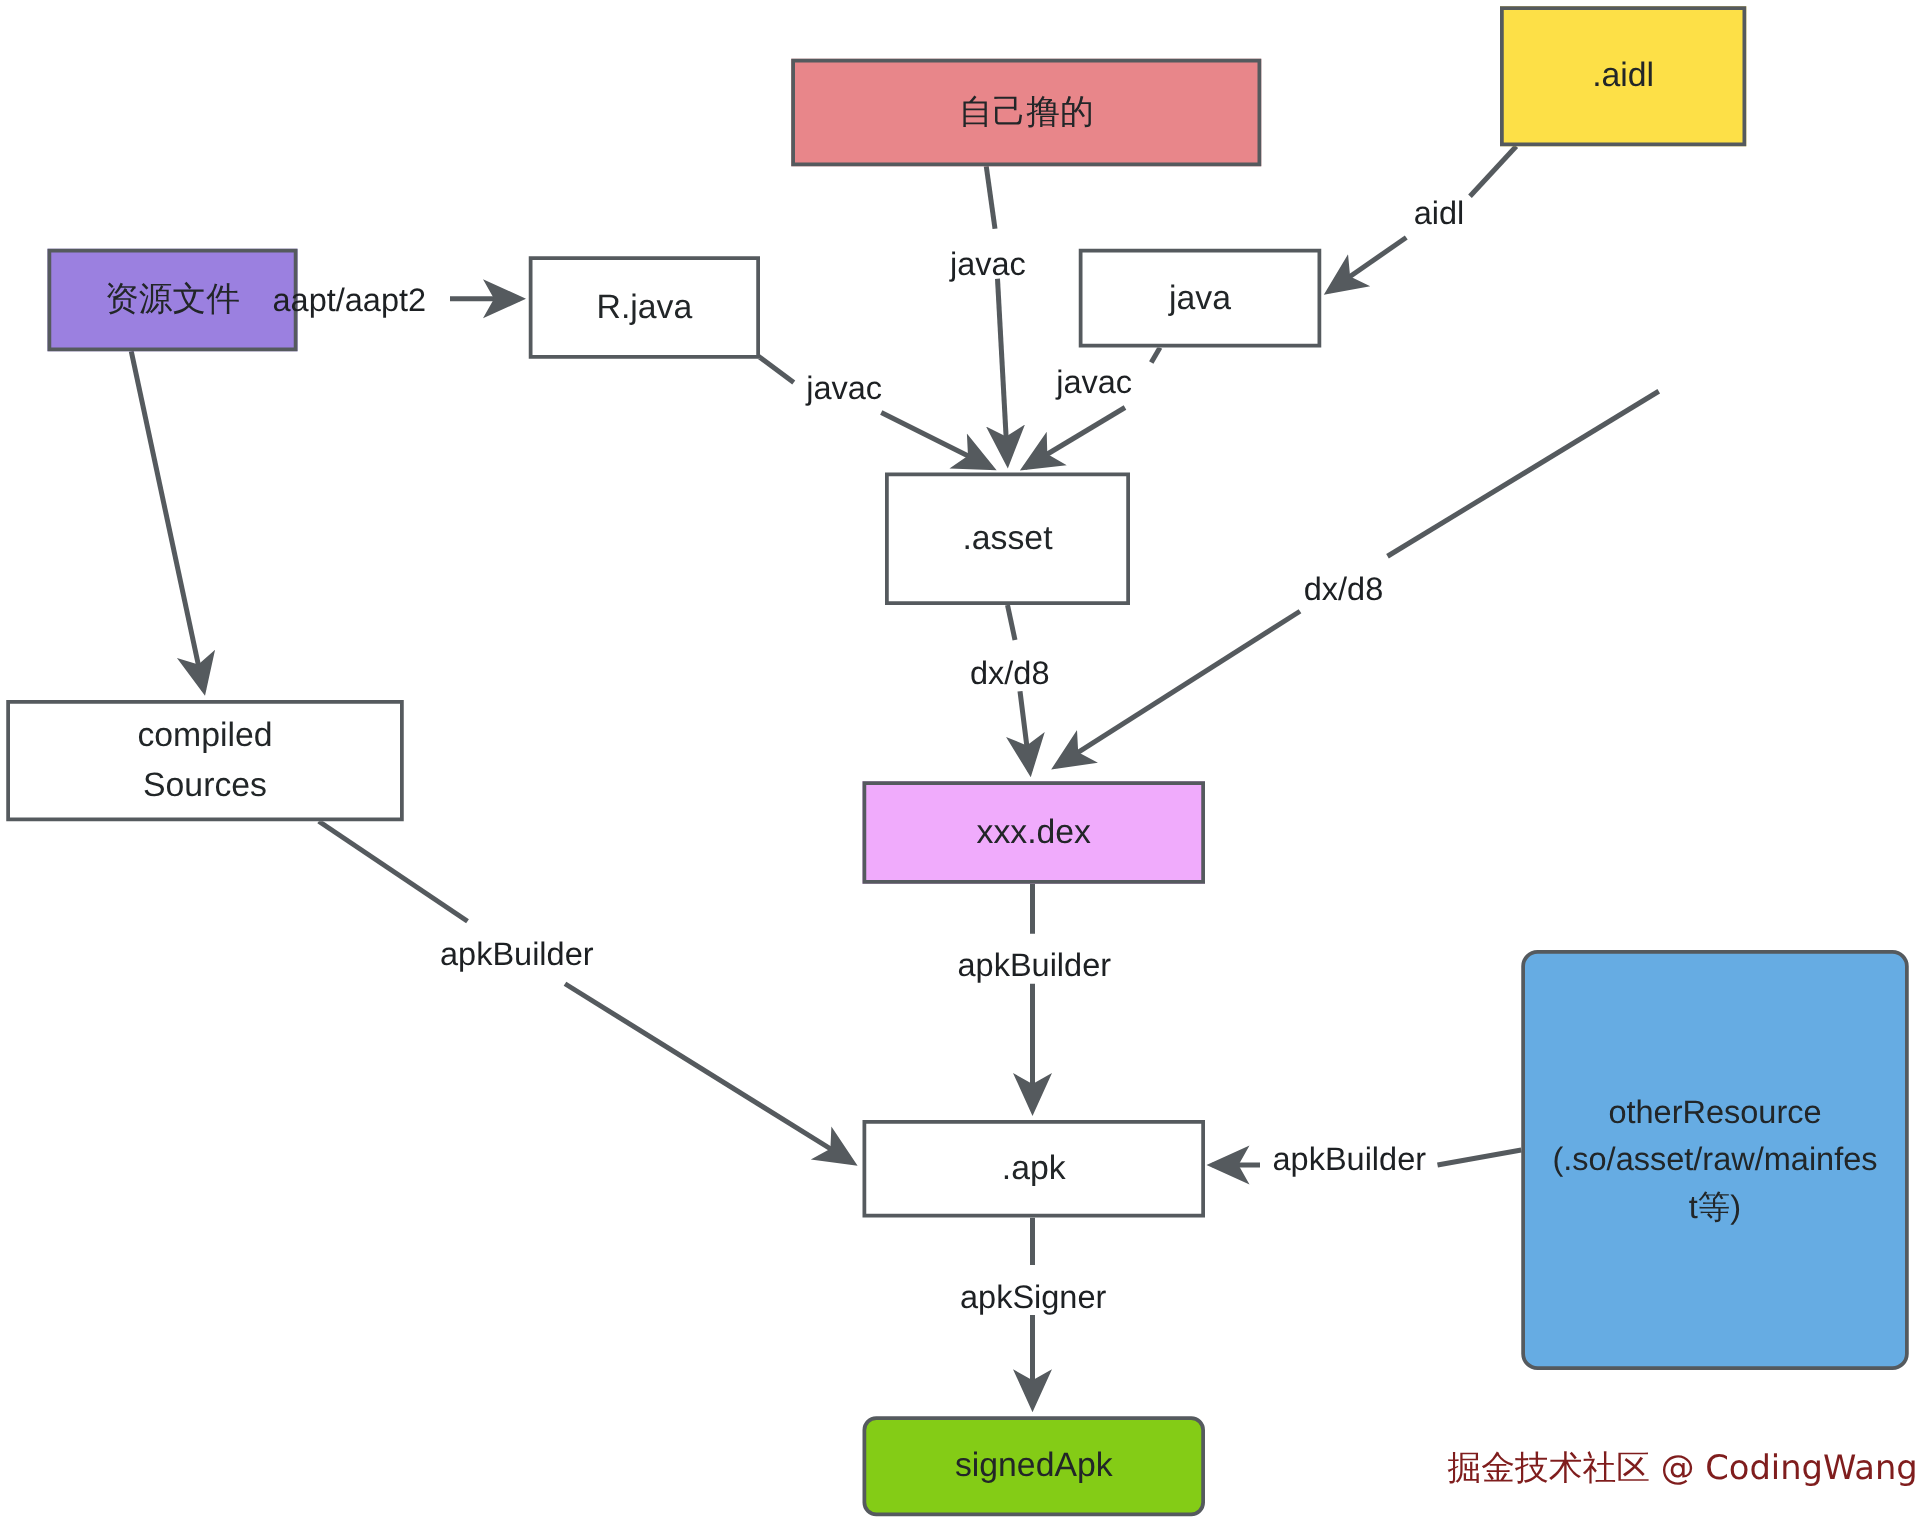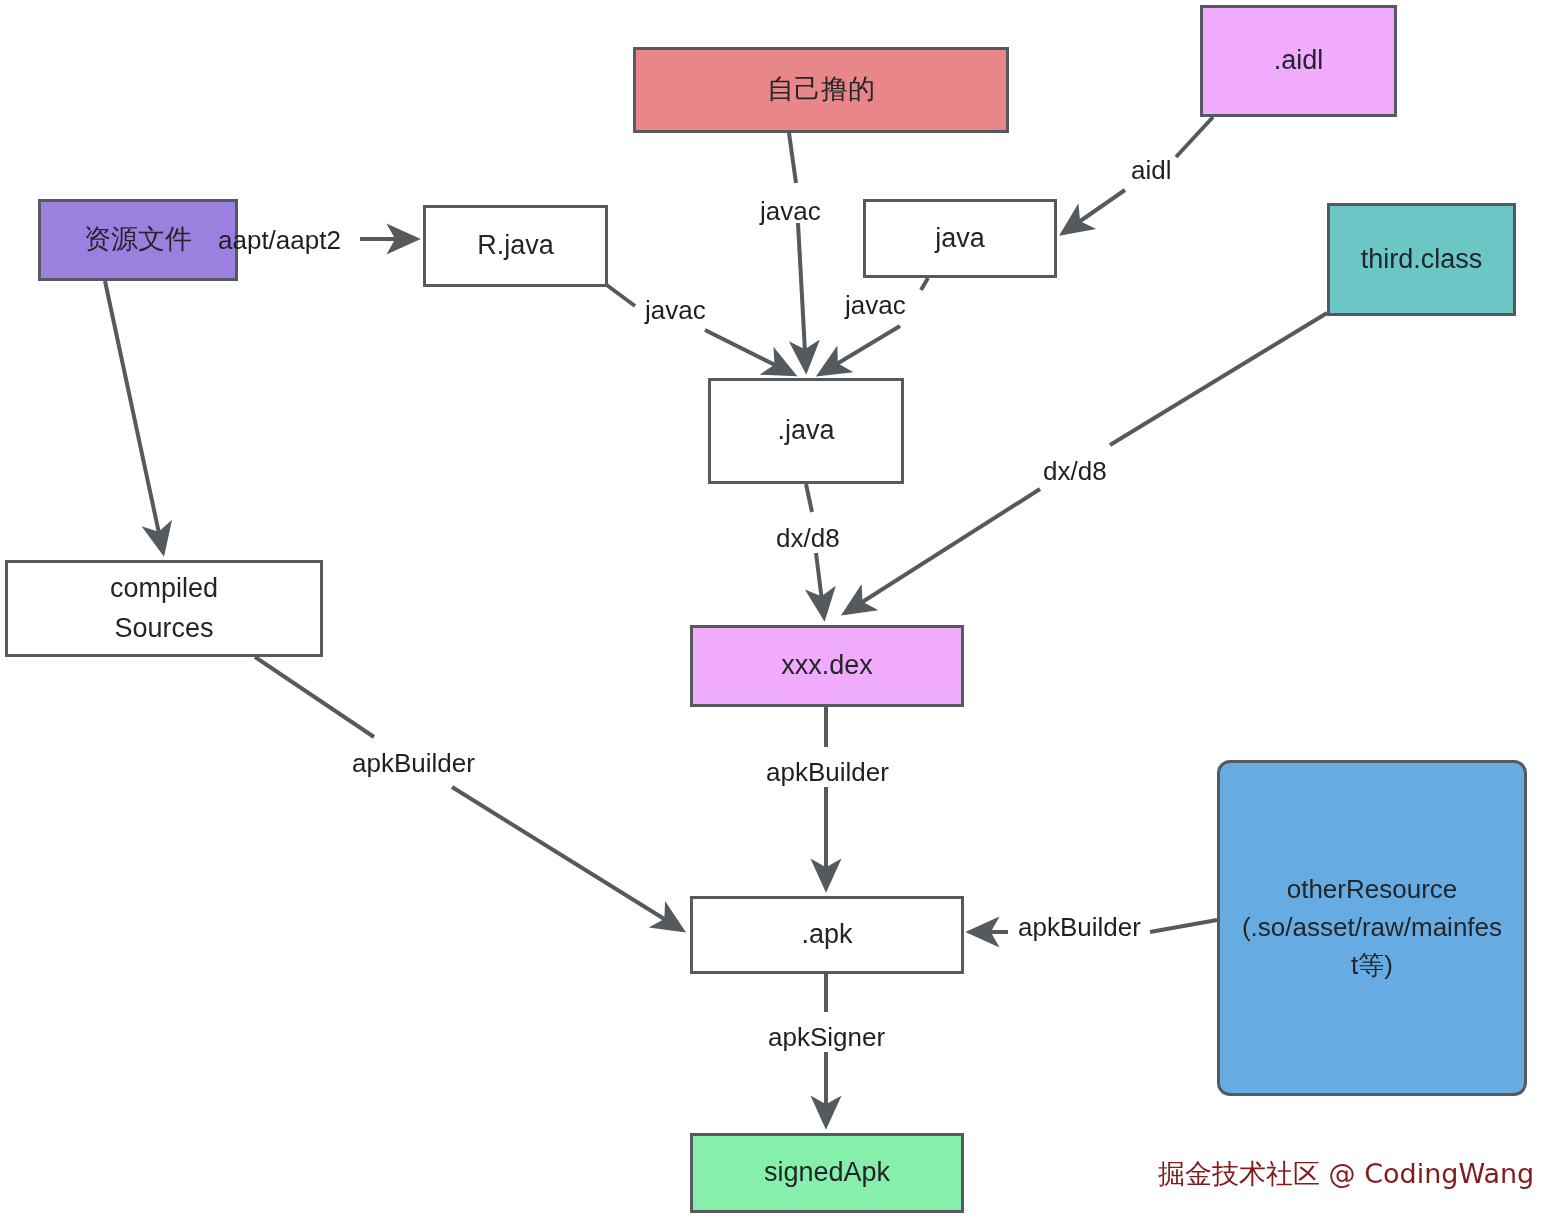--- a/index.html
+++ b/index.html
@@ -106,38 +106,35 @@
   </svg>
 
   <div class="node" style="left:5px; top:199px; width:200px; height:82px; background:#9b80e0;margin-left:33px;">
     <span class="label">资源文件</span>
   </div>
 
   <div class="node" style="left:633px; top:47px; width:376px; height:86px; background:#e8868a;">
     <span class="label">自己撸的</span>
   </div>
 
-  <div class="node" style="left:1200px; top:5px; width:197px; height:112px; background:#f0abfc;">
+  <div class="node" style="left:1200px; top:5px; width:197px; height:112px; background:#fde047;">
     <span class="label">.aidl</span>
   </div>
 
   <div class="node" style="left:423px; top:205px; width:185px; height:82px; background:#ffffff;">
     <span class="label">R.java</span>
   </div>
 
   <div class="node" style="left:863px; top:199px; width:194px; height:79px; background:#ffffff;">
     <span class="label">java</span>
   </div>
 
-  <div class="node" style="left:1327px; top:203px; width:189px; height:113px; background:#6cc6c6;">
-    <span class="label">third.class</span>
-  </div>
 
   <div class="node" style="left:708px; top:378px; width:196px; height:106px; background:#ffffff;">
-    <span class="label">.java</span>
+    <span class="label">.asset</span>
   </div>
 
   <div class="node" style="left:5px; top:560px; width:318px; height:97px; background:#ffffff;">
     <span class="label">compiled
 Sources</span>
   </div>
 
   <div class="node" style="left:690px; top:625px; width:274px; height:82px; background:#f0abfc;">
     <span class="label">xxx.dex</span>
   </div>
@@ -145,21 +142,21 @@
   <div class="node" style="left:1217px; top:760px; width:310px; height:336px; background:#66ace3; font-size:26px;border-radius:13px;">
     <span class="label">otherResource
 (.so/asset/raw/mainfes
 t等)</span>
   </div>
 
   <div class="node" style="left:690px; top:896px; width:274px; height:78px; background:#ffffff;">
     <span class="label">.apk</span>
   </div>
 
-  <div class="node" style="left:690px; top:1133px; width:274px; height:80px; background:#86efac;">
+  <div class="node" style="left:690px; top:1133px; width:274px; height:80px; background:#84cc16;border-radius:11px;">
     <span class="label">signedApk</span>
   </div>
 
   <div class="edge-label" style="left:218px; top:225px;">aapt/aapt2</div>
 
   <div class="edge-label" style="left:760px; top:196px;">javac</div>
 
   <div class="edge-label" style="left:1131px; top:155px;">aidl</div>
 
   <div class="edge-label" style="left:645px; top:295px;">javac</div>

